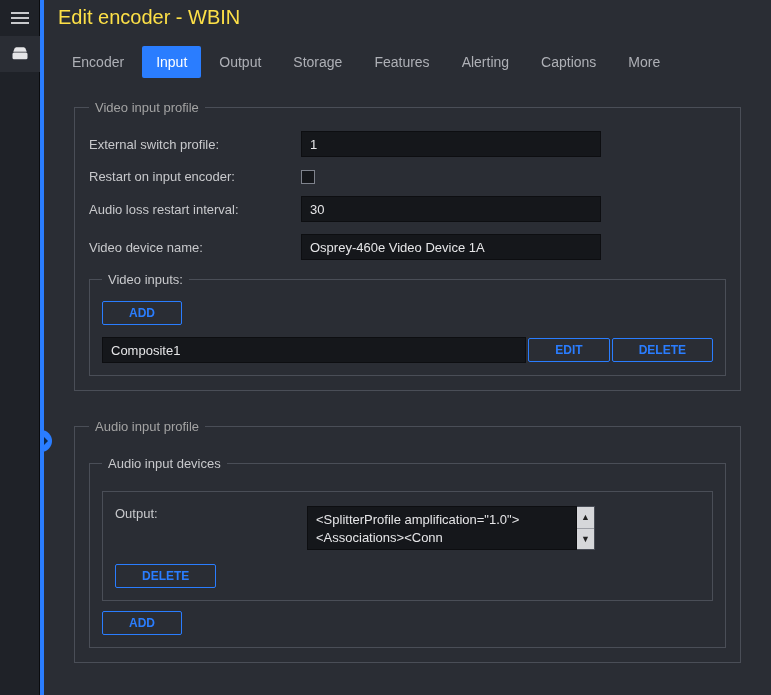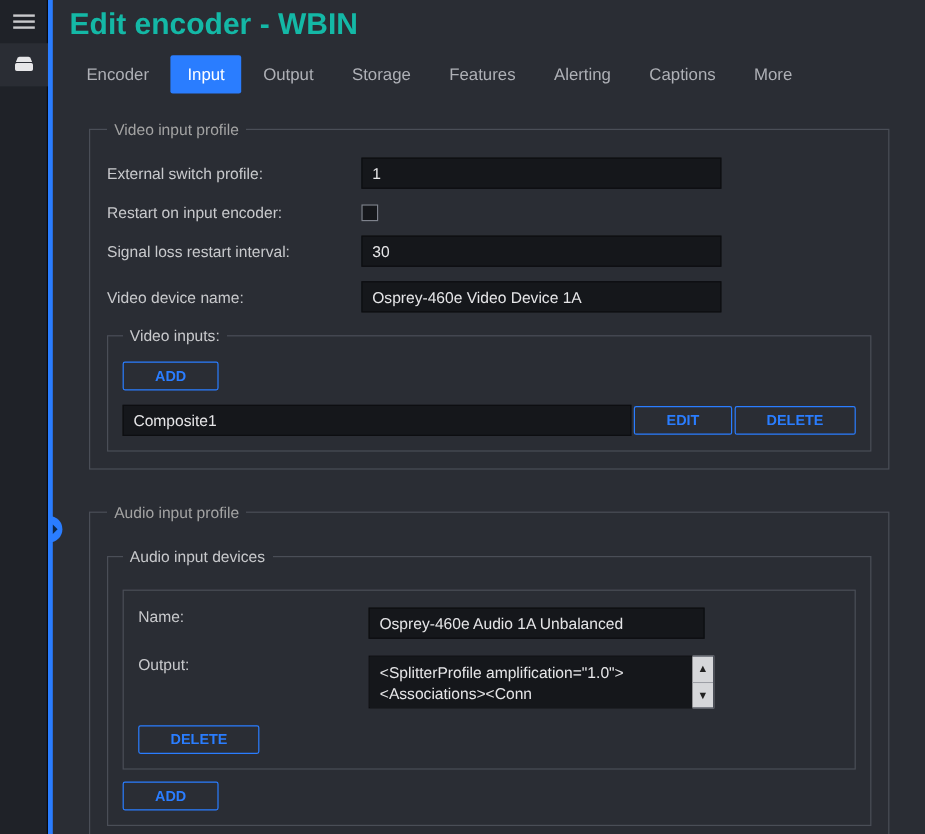--- a/index.html
+++ b/index.html
@@ -53,23 +53,23 @@
 }
 .main {
   flex:1;
   display:flex;
   flex-direction:column;
   background:#2a2d34;
 }
 .titlebar {
   height: 38px;
   padding: 6px 14px 0 14px;
-  color:#14b8a6;
-  font-size:25px;
-  font-weight:700;
+  color:#fde047;
+  font-size:20px;
+  font-weight:400;
 }
 .tabs {
   display:flex;
   gap:4px;
   padding: 8px 14px 0 14px;
 }
 .tab {
   padding: 8px 14px;
   color:#aeb0b6;
   cursor:pointer;
@@ -231,21 +231,21 @@
         <div class="label">External switch profile:</div>
         <input class="input-text" value="1" style="">
       </div>
 
       <div class="row">
         <div class="label">Restart on input encoder:</div>
         <div class="checkbox"></div>
       </div>
 
       <div class="row">
-        <div class="label">Signal loss restart interval:</div>
+        <div class="label">Audio loss restart interval:</div>
         <input class="input-text" value="30" style="">
       </div>
 
       <div class="row">
         <div class="label">Video device name:</div>
         <input class="input-text" value="Osprey-460e Video Device 1A" style="">
       </div>
 
       <fieldset class="subgroup">
         <legend>Video inputs:</legend>
@@ -258,24 +258,20 @@
       </fieldset>
     </fieldset>
 
     <fieldset class="group">
       <legend>Audio input profile</legend>
 
       <fieldset class="subgroup">
         <legend>Audio input devices</legend>
 
         <fieldset class="subgroup" style="border-color:#4a4e57;">
-          <div class="inner-row">
-            <div class="label">Name:</div>
-            <input class="input-text" style="width: 280px;" value="Osprey-460e Audio 1A Unbalanced">
-          </div>
           <div class="inner-row">
             <div class="label">Output:</div>
             <div class="textarea-wrap">
               <textarea class="input-area" style="">&lt;SplitterProfile amplification="1.0"&gt;&lt;Associations&gt;&lt;Conn</textarea>
               <div class="spin">
                 <button>▲</button>
                 <button>▼</button>
               </div>
             </div>
           </div>

